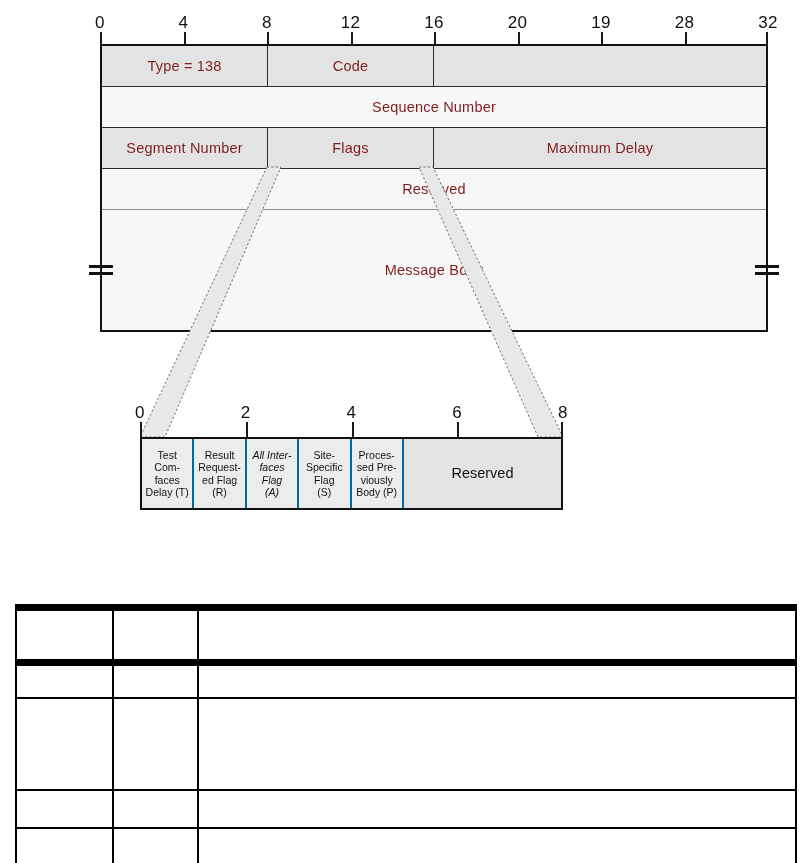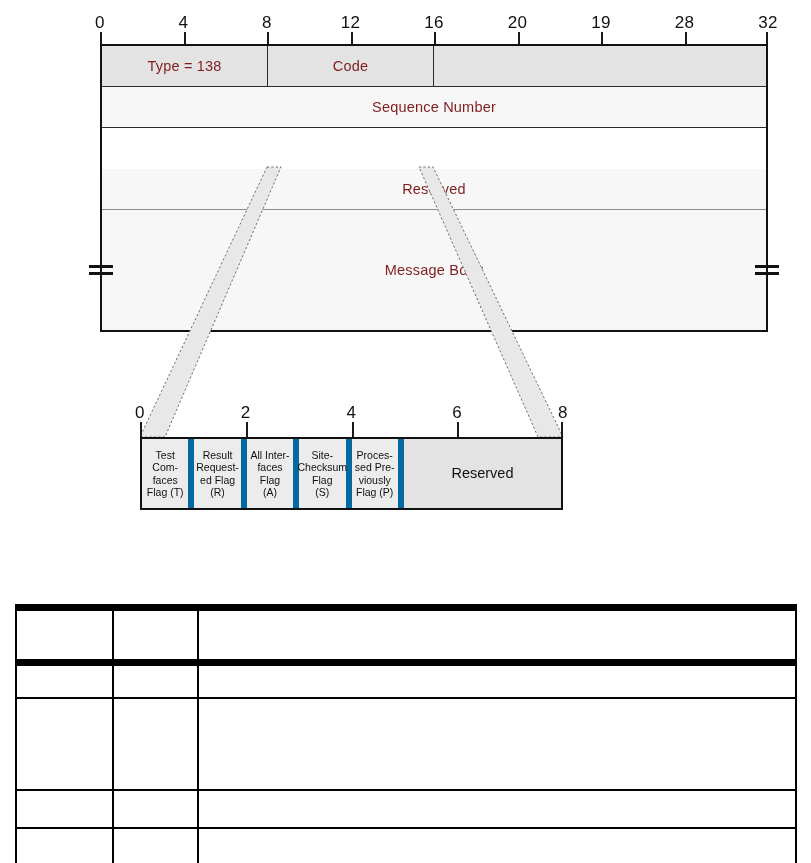--- a/index.html
+++ b/index.html
@@ -131,21 +131,21 @@
     box-sizing: border-box;
     display: flex;
     flex-direction: column;
     align-items: center;
     justify-content: center;
     text-align: center;
     font-size: 10.5px;
     line-height: 12.4px;
     color: #111;
     background: #ececec;
-    border-right: 6px solid #0369a1;
+    border-right: 2px solid #0369a1;
     padding: 0 1px;
   }
   .fcell.reserved {
     font-size: 14.5px;
     background: #e3e3e3;
     border-right: none;
   }
   .fcell .ln { display: block; white-space: nowrap; }
 
   
@@ -208,20 +208,31 @@
       </div>
       <div class="pcell sep-right" style="left: 166px; width: 166px;">
         <span>Code</span>
       </div>
     </div>
     <div class="prow shade-light row-under" style="top: 41px; height: 41px;">
       <div class="pcell" style="left: 0px; width: 664px;">
         <span>Sequence Number</span>
       </div>
     </div>
+    <div class="prow shade-dark row-under" style="top: 82px; height: 41px;">
+      <div class="pcell sep-right" style="left: 0px; width: 166px;">
+        <span>Segment Number</span>
+      </div>
+      <div class="pcell sep-right" style="left: 166px; width: 166px; background: rgb(227, 227, 227);">
+        <span>Flags</span>
+      </div>
+      <div class="pcell" style="left: 332px; width: 332px;">
+        <span>Maximum Delay</span>
+      </div>
+    </div>
     <div class="prow shade-light row-under-thin" style="top: 123px; height: 41px;">
       <div class="pcell" style="left: 0px; width: 664px;">
         <span>Reserved</span>
       </div>
     </div>
     <div class="prow shade-light" style="top: 164px; height: 120px;">
       <div class="pcell" style="left: 0px; width: 664px;">
         <span>Message Body</span>
       </div>
     </div>
@@ -247,45 +258,45 @@
     <div class="ruler-num" style="left: 317.25px; bottom: 16px;">6</div>
     <div class="ruler-tick" style="left: 421px; height: 15px;"></div>
     <div class="ruler-num" style="left: 423px; bottom: 16px;">8</div>
   </div>
 
 <div class="abs" id="flags-detail">
     <div class="fcell" style="left: 0px; width: 52.375px;">
       <span class="ln">Test</span>
       <span class="ln">Com-</span>
       <span class="ln">faces</span>
-      <span class="ln">Flag (T)</span>
+      <span class="ln">Delay (T)</span>
     </div>
     <div class="fcell" style="left: 52.375px; width: 52.375px;">
       <span class="ln">Result</span>
       <span class="ln">Request-</span>
       <span class="ln">ed Flag</span>
       <span class="ln">(R)</span>
     </div>
-    <div class="fcell" style="left: 104.75px; width: 52.375px;">
+    <div class="fcell" style="left: 104.75px; width: 52.375px; font-style: italic;">
       <span class="ln">All Inter-</span>
       <span class="ln">faces</span>
       <span class="ln">Flag</span>
       <span class="ln">(A)</span>
     </div>
     <div class="fcell" style="left: 157.125px; width: 52.375px;">
       <span class="ln">Site-</span>
-      <span class="ln">Checksum</span>
+      <span class="ln">Specific</span>
       <span class="ln">Flag</span>
       <span class="ln">(S)</span>
     </div>
     <div class="fcell" style="left: 209.5px; width: 52.375px;">
       <span class="ln">Proces-</span>
       <span class="ln">sed Pre-</span>
       <span class="ln">viously</span>
-      <span class="ln">Flag (P)</span>
+      <span class="ln">Body (P)</span>
     </div>
     <div class="fcell reserved" style="left: 261.875px; width: 157.125px; border-right: none;">
       <span class="ln">Reserved</span>
     </div>
   </div>
 
 <div class="abs" id="bottom-table">
     <div class="tb-hrule thick" style="top: 0px;"></div>
     <div class="tb-hrule thick" style="top: 55px;"></div>
     <div class="tb-hrule thin" style="top: 93px;"></div>

